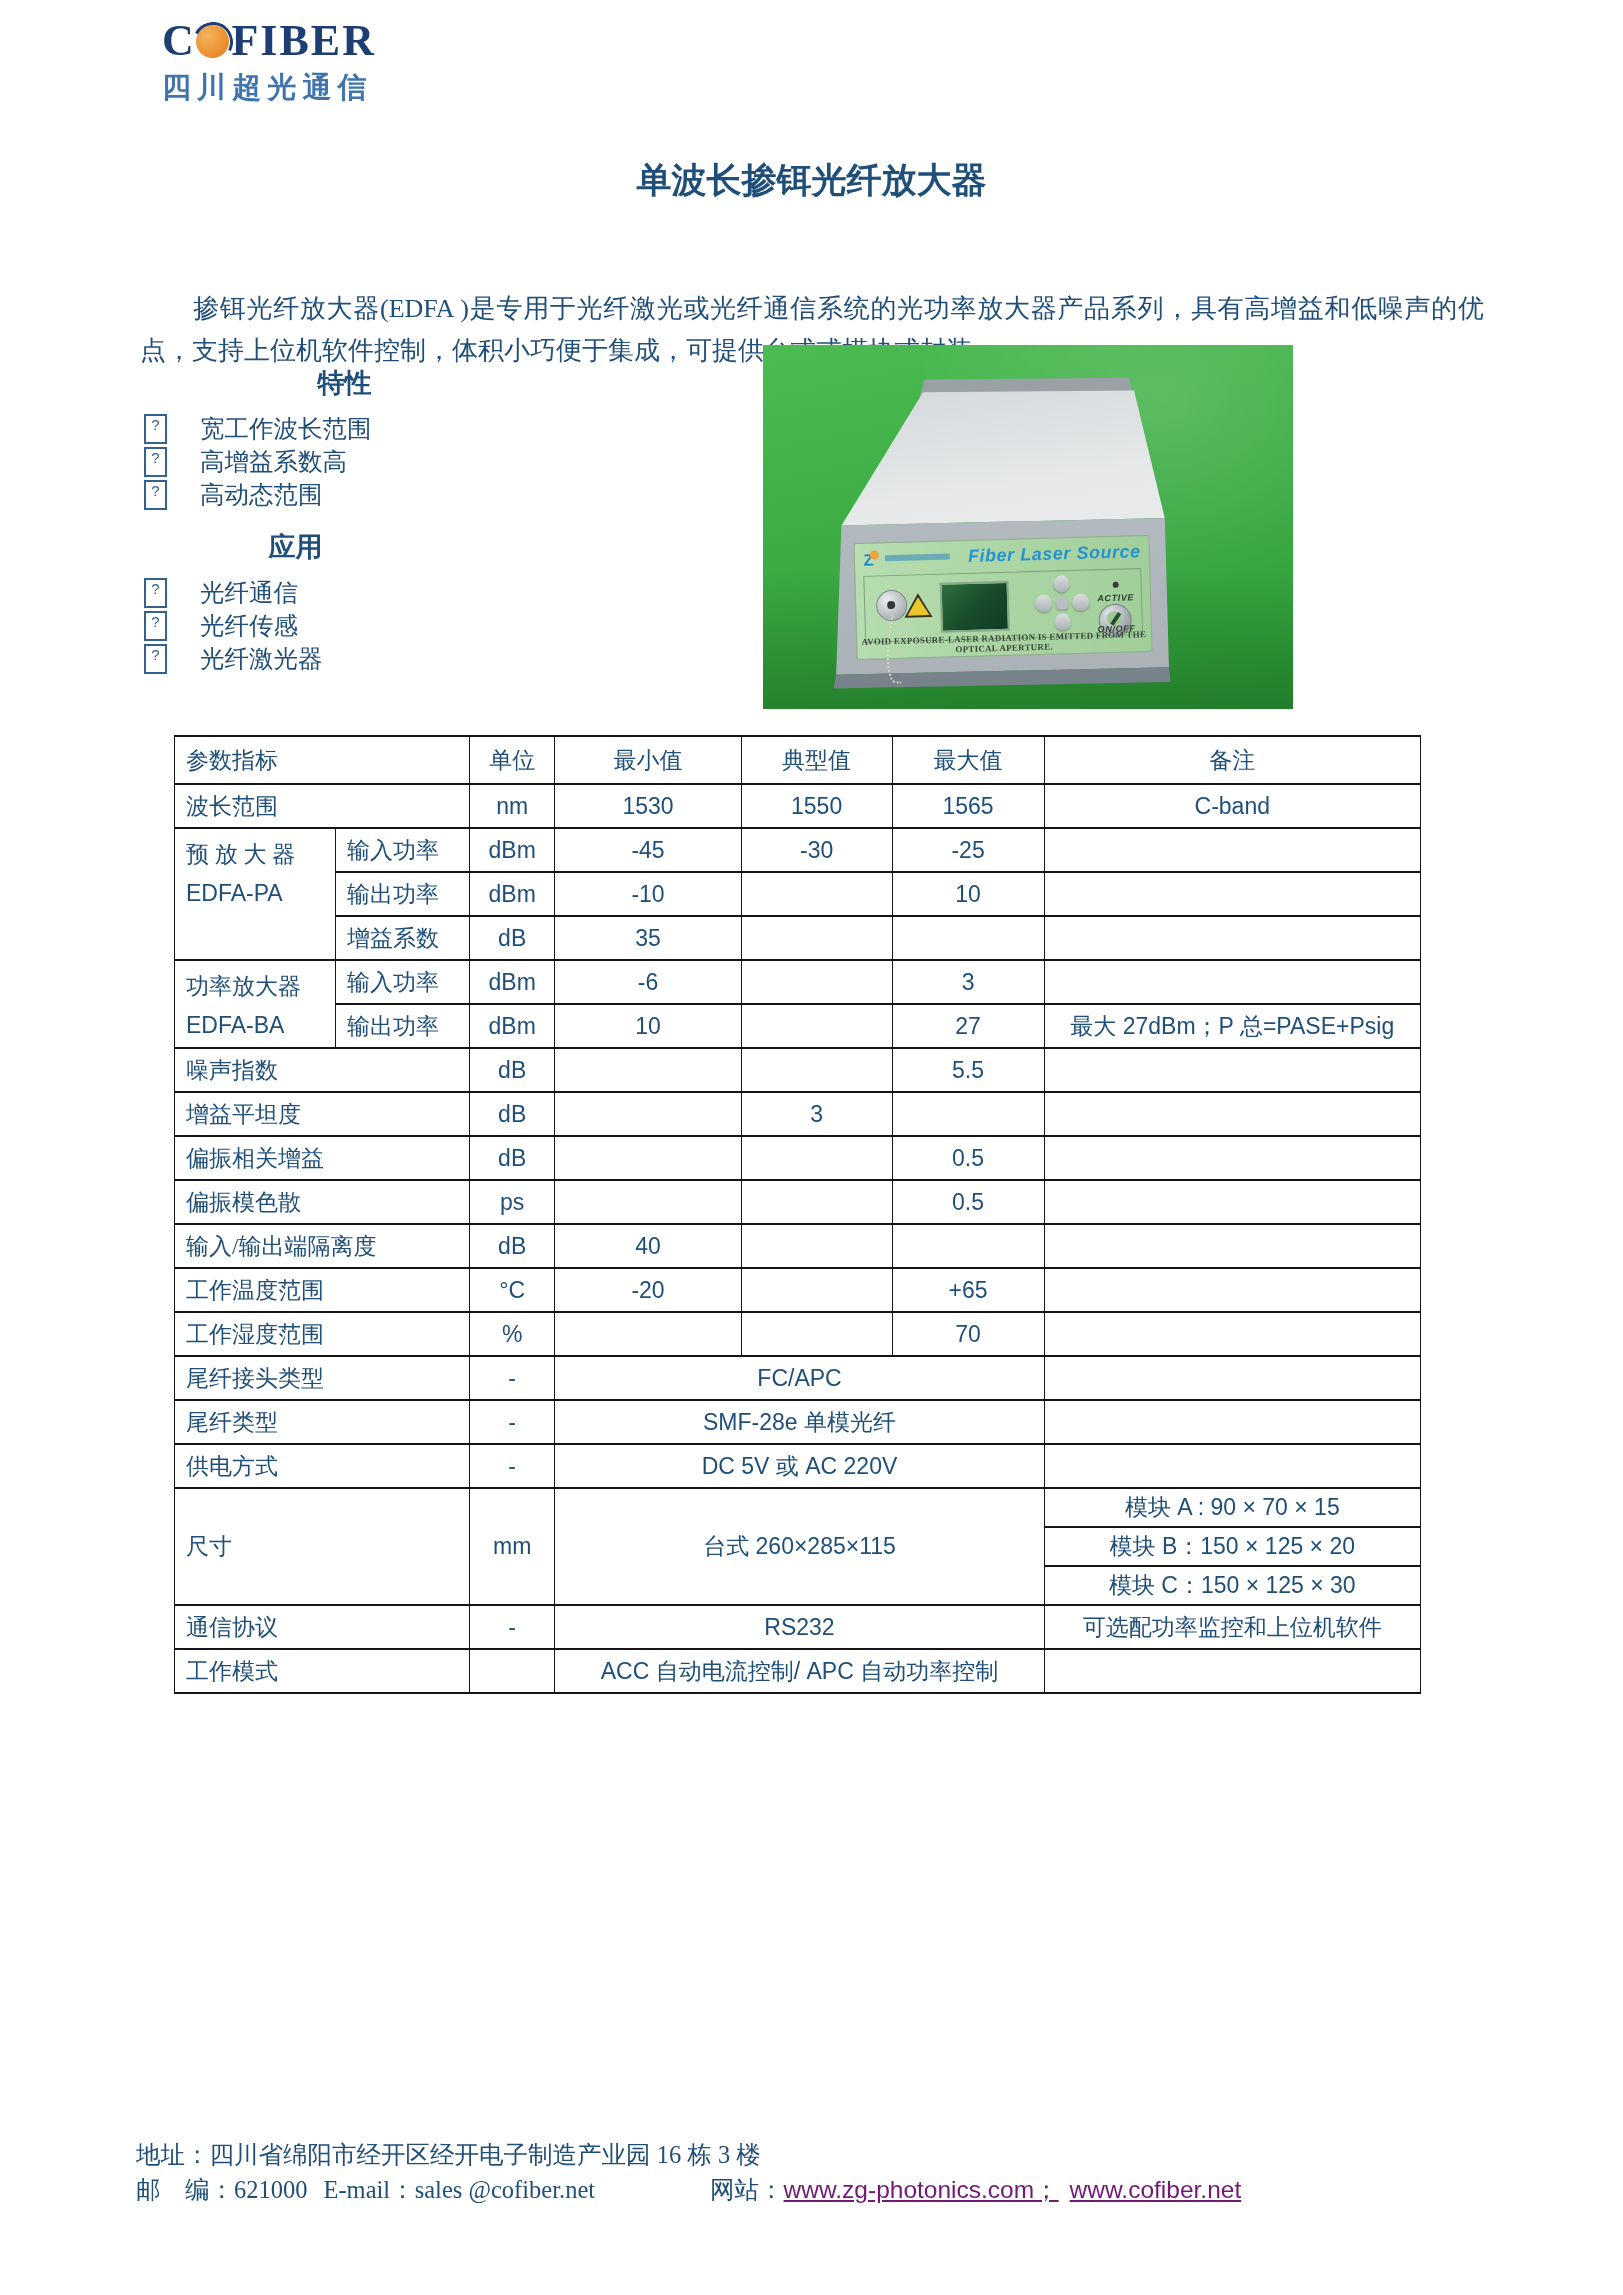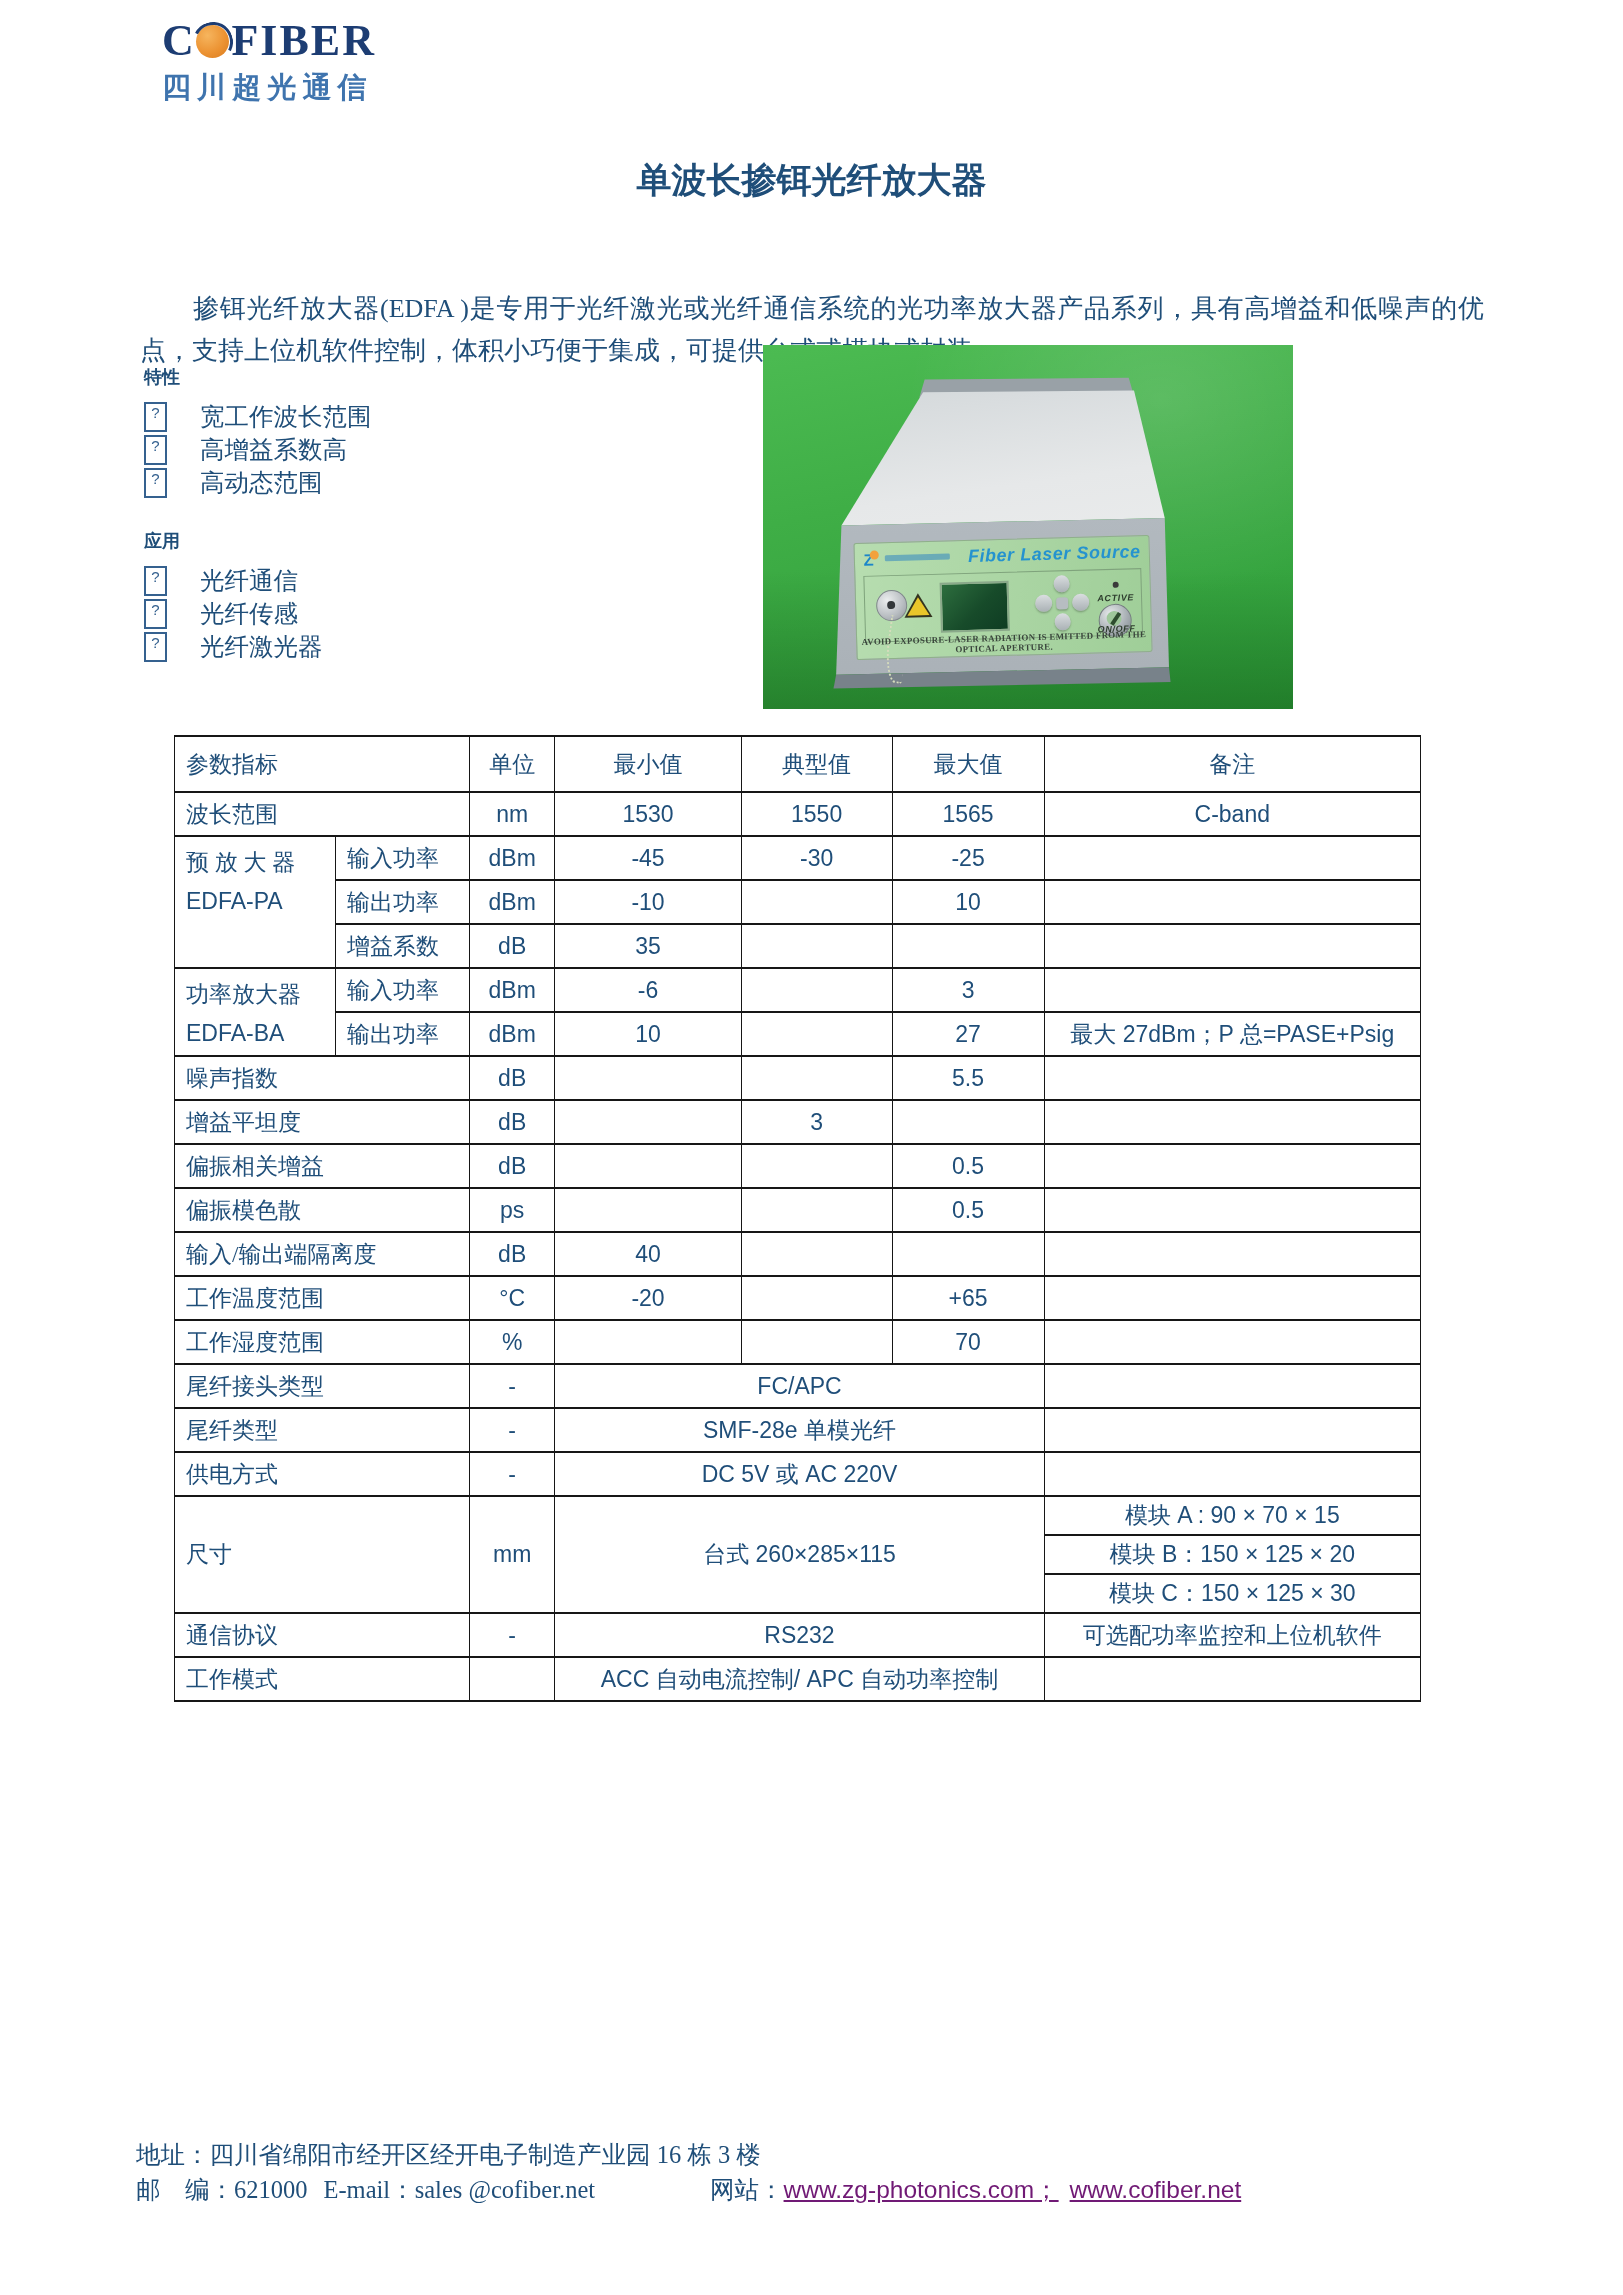--- a/index.html
+++ b/index.html
@@ -19,21 +19,21 @@
 
   
   .doc-title{position:absolute;left:0;top:157px;width:100%;text-align:center;
          font-size:35px;font-weight:bold;color:#1F4E79;}
   .intro{position:absolute;left:140px;top:262px;width:1344px;font-size:26px;line-height:42px;
          text-align:justify;text-indent:53px;color:#1F4E79;}
 
   
   .list-block{position:absolute;left:144px;}
   .features{top:365px;} .apps{top:529px;}
-  .sec-h{font-size:18px;font-weight:bold;margin:0 0 11px 0;}
+  .sec-h{font-size:27px;font-weight:bold;margin:0 0 11px 0;text-align:right;}
   .li{display:flex;align-items:center;height:33px;font-size:24.5px;}
   .tofu{display:inline-block;width:19px;height:26px;border:2px solid #35618f;margin-right:33px;
         position:relative;flex:0 0 auto;}
   .tofu::before{content:"?";position:absolute;left:0;right:0;top:0.7px;text-align:center;
         font-size:15px;color:#35618f;font-family:"Liberation Sans",sans-serif;}
 
   
   .photo{position:absolute;left:763px;top:345px;width:530px;height:364px;overflow:hidden;
          background:linear-gradient(168deg,#4cbb52 0%,#3fae46 38%,#38a741 62%,#2e9c3a 100%);}
   .photo::before{content:"";position:absolute;inset:0;
@@ -86,21 +86,21 @@
   .panel-warning{position:absolute;left:0;right:0;bottom:1.5%;text-align:center;font-size:8.9px;
        font-weight:bold;color:#39453b;letter-spacing:0.3px;font-family:"Liberation Serif",serif;}
 
   
   .spec{position:absolute;left:174px;top:735px;border-collapse:collapse;table-layout:fixed;width:1247px;}
   .spec td{border:1.4px solid #161616;border-top:2.7px double #161616;border-bottom:2.7px double #161616;
        font-size:23px;color:#1F4E79;text-align:center;vertical-align:middle;padding:0 5.5px;overflow:hidden;}
   .spec .sans{font-family:"Liberation Sans","DejaVu Sans",sans-serif;}
   .spec .pl{text-align:left;padding-left:11px;font-family:"Liberation Serif",serif;}
   .spec .group{text-align:left;padding-left:11px;vertical-align:top;padding-top:6.8px;line-height:38px;margin-left:12px;}
-  .rh{height:56px;margin-left:44px;} .r{height:44px;} .rd{height:39px;}
+  .rh{height:48px;margin-left:44px;} .r{height:44px;} .rd{height:39px;}
 
   
   .footer{position:absolute;left:136px;top:2137px;font-size:24.5px;line-height:35px;color:#1F4E79;}
   .flink{color:#701a75;text-decoration:underline;font-family:"Liberation Sans",sans-serif;cursor:pointer;}
   .g1{margin-left:49px;} .g2{margin-left:16px;} .g3{margin-left:115px;} .g4{margin-left:11px;}
 </style>
 </head>
 <body>
 
 <div class="page">

